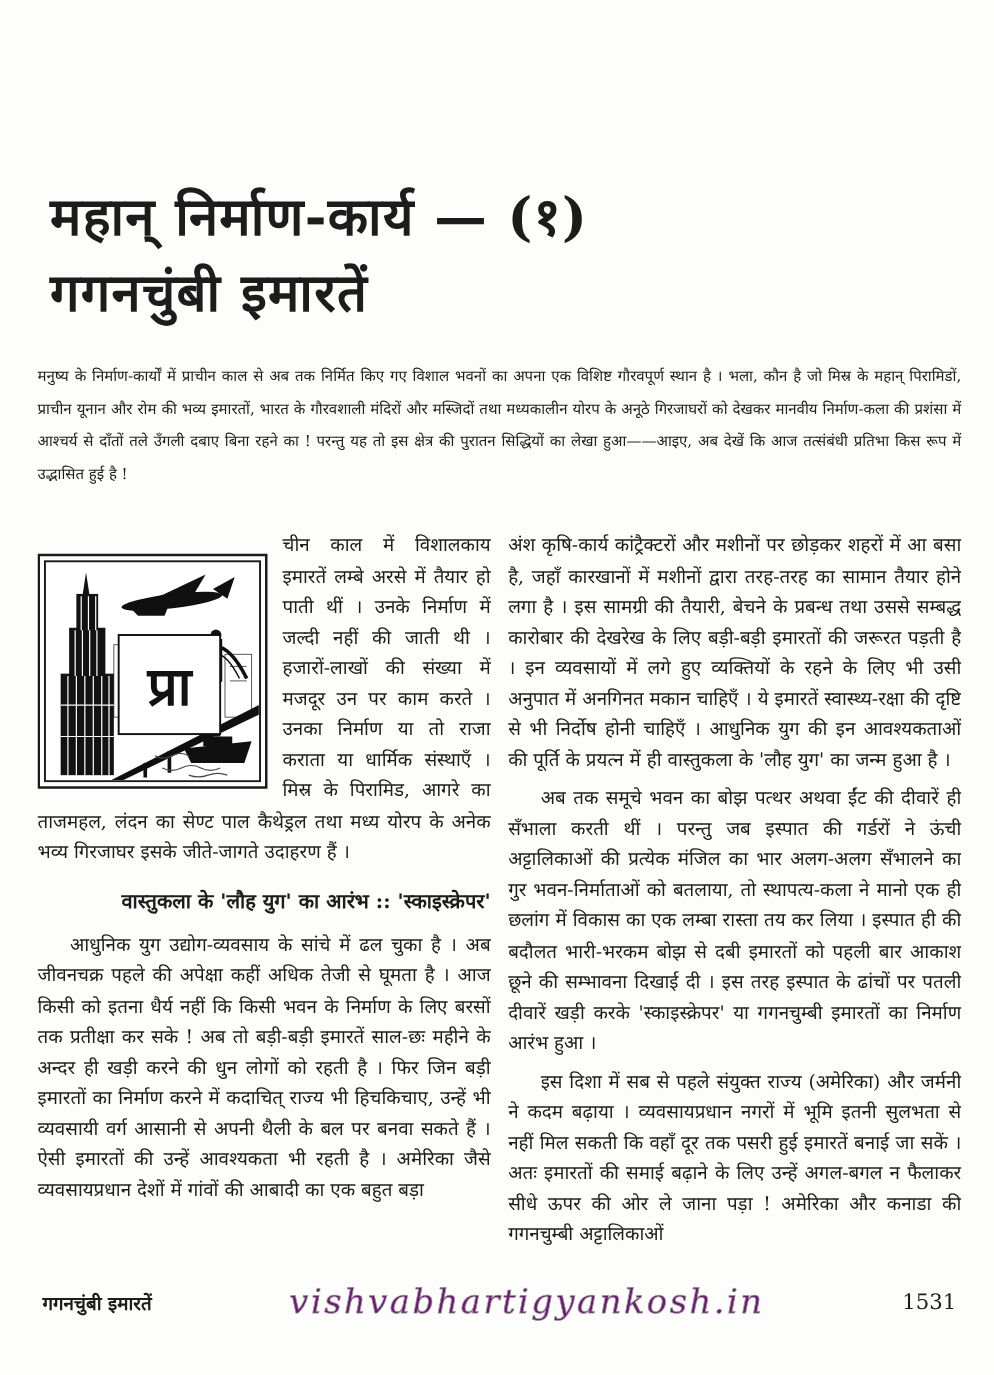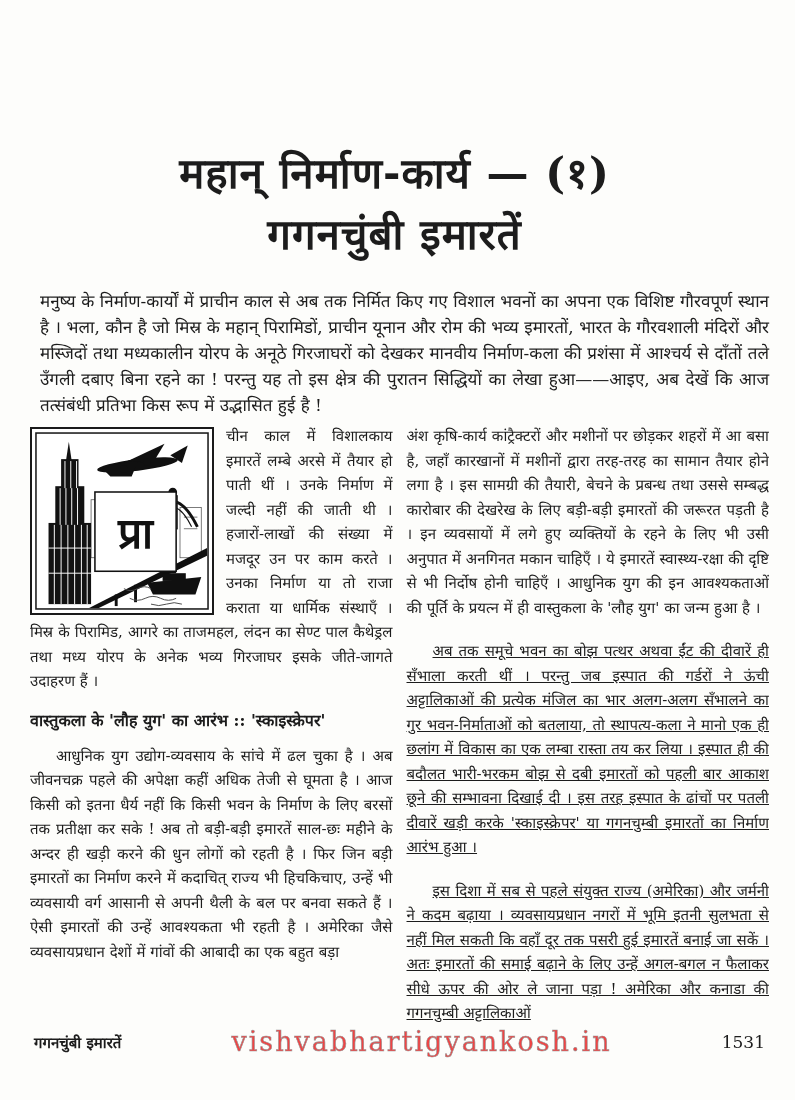--- a/index.html
+++ b/index.html
@@ -7,71 +7,72 @@
     position:relative;
     width:795px; height:1100px;
     background:#fdfdfb;
     color:#1c1c1c;
     font-family:"DejaVu Serif", serif;
     overflow:hidden;
   }
   
   .title-block {
     position:absolute; top:148px; left:40px; right:46px;
-    text-align:center;
+    text-align:left;
     font-weight:bold;
     line-height:1.22;
   }
   .title-line { font-size:42px; margin:0; letter-spacing:1px; }
   .title-line + .title-line { margin-top:10px; }
   
   .intro {
-    position:absolute; top:288px; left:40px; right:26px;
+    position:absolute; top:288px; left:30px; right:26px;
     margin:0;
-    font-size:17px; line-height:26px;
+    font-size:12px; line-height:26px;
     text-align:justify;
   }
   
   .columns {
     position:absolute; top:424px; left:30px; right:26px; height:604px;
     display:flex; gap:14px;
     overflow:hidden;
   }
   .col { flex:1 1 0; font-size:15px; line-height:24.5px; text-align:justify; }
   .col p { margin:0; }
   .indent { text-indent:26px; }
-  .col .para-space { margin-top:19px;text-decoration:underline; }
+  .col .para-space { margin-top:6px; }
   
   .illustration {
     float:left;
     width:184px; height:188px;
     box-sizing:border-box;
-    margin:3px 12px 3px 0;
+    margin:19px 12px 3px 0;
     border:2px solid #1a1a1a;
     padding:3px;
     background:#ffffff;
   }
   .illustration svg { display:block; width:100%; height:100%; }
   
   .subheading {
     margin:14px 0 10px;
     font-size:16px; font-weight:bold;
-    text-align:left; line-height:26px;
+    text-align:right; line-height:26px;
     text-indent:0;
   }
   
   .footer {
     position:absolute; top:1026px; left:34px; right:30px;
     display:flex; align-items:center;
   }
   .running-title { font-weight:bold; font-size:15px; white-space:nowrap; }
   .watermark {
     flex:1; text-align:center;
+    font-style:italic;
     font-size:27px; letter-spacing:2px;
-    color:#ef4444;
+    color:#701a75;
     -webkit-text-stroke:0.6px #979797;
     white-space:nowrap;
   }
   .page-number { font-size:17px; white-space:nowrap; }
 </style>
 </head>
 <body>
 
 <div class="page">
 

